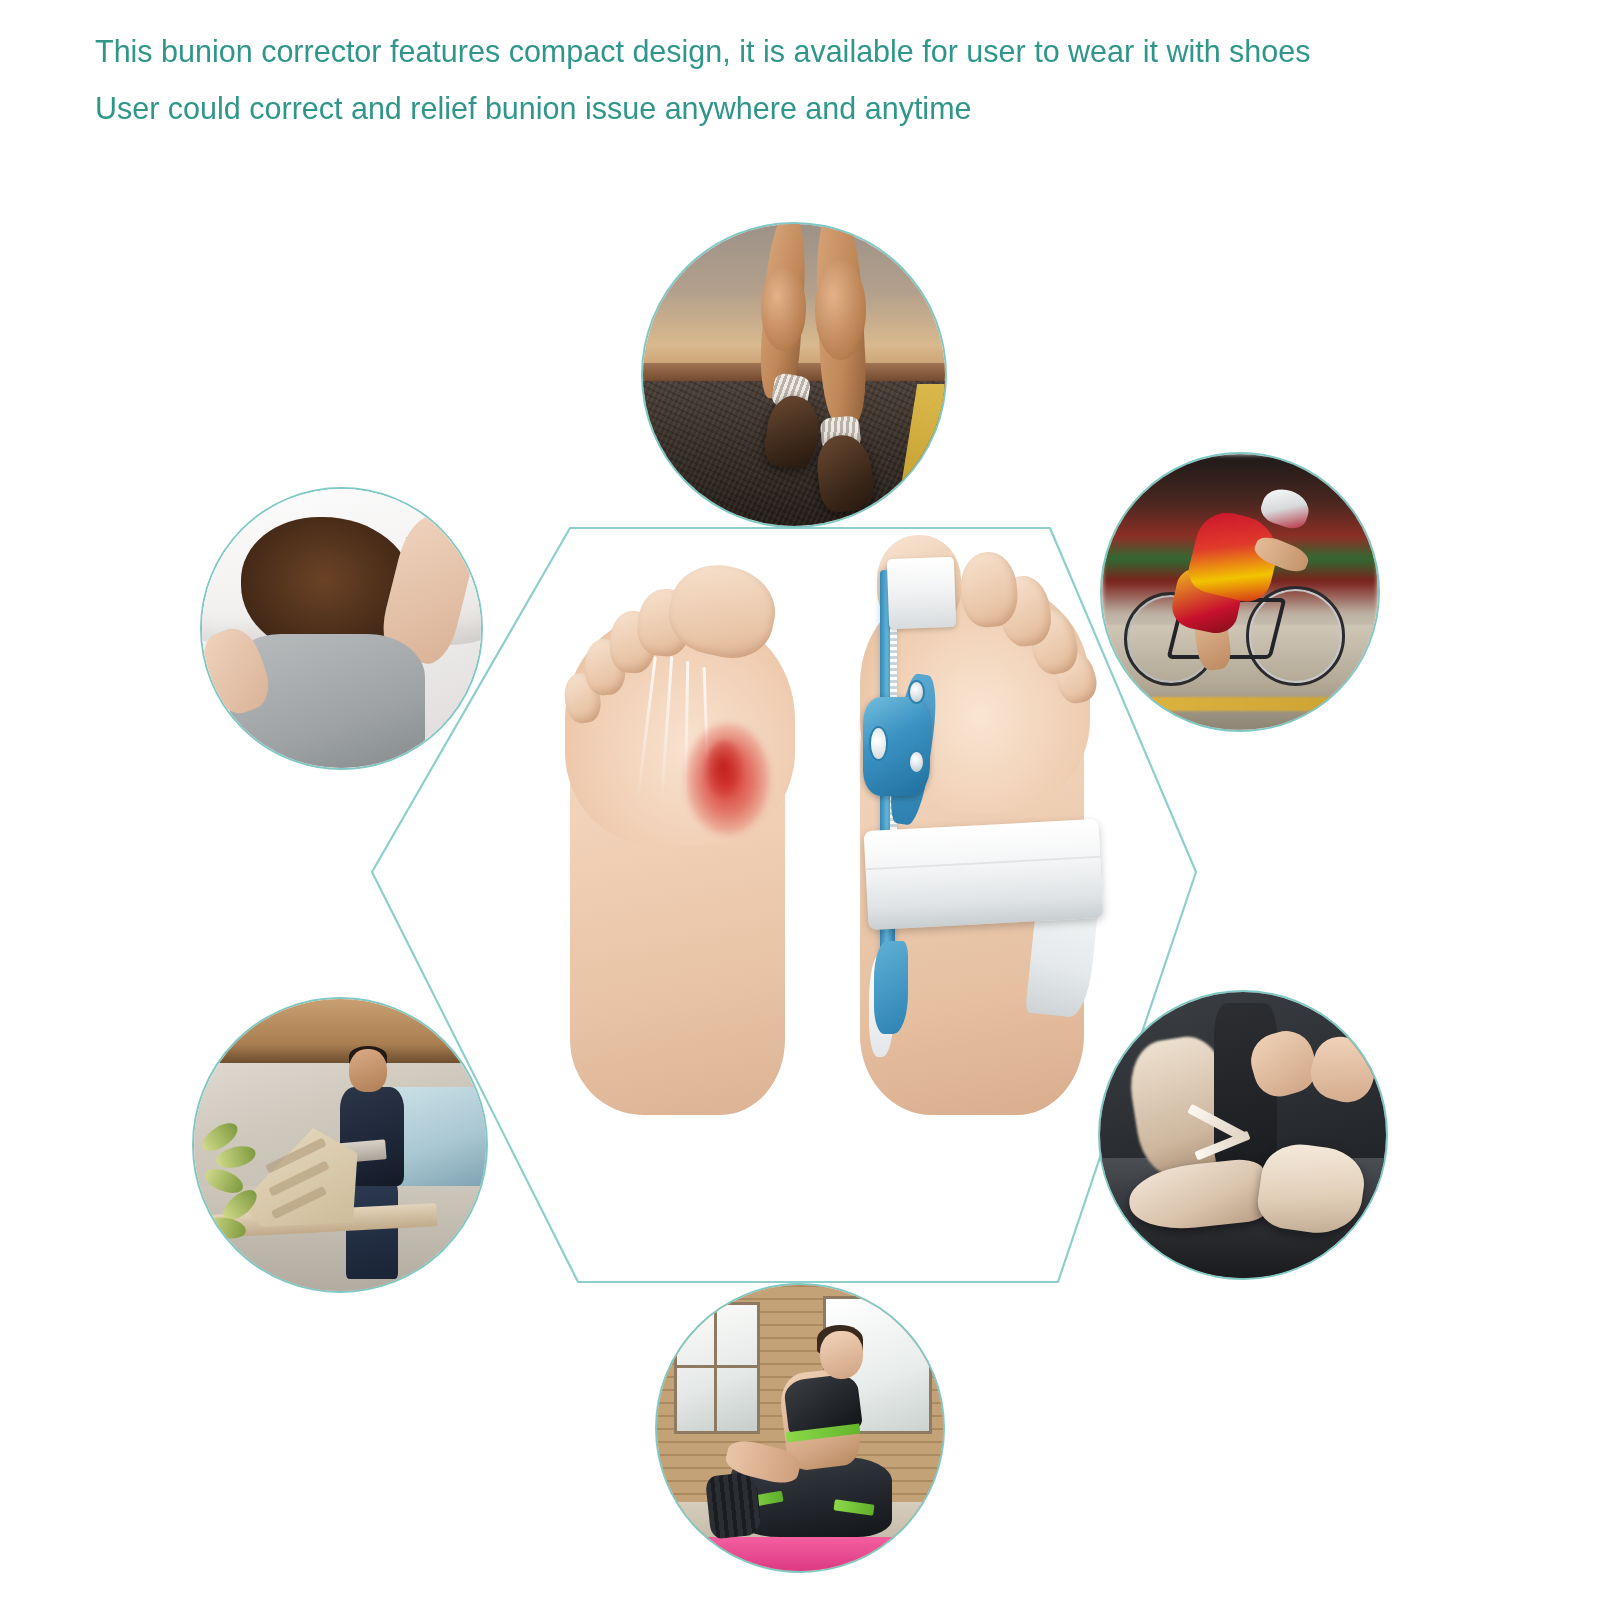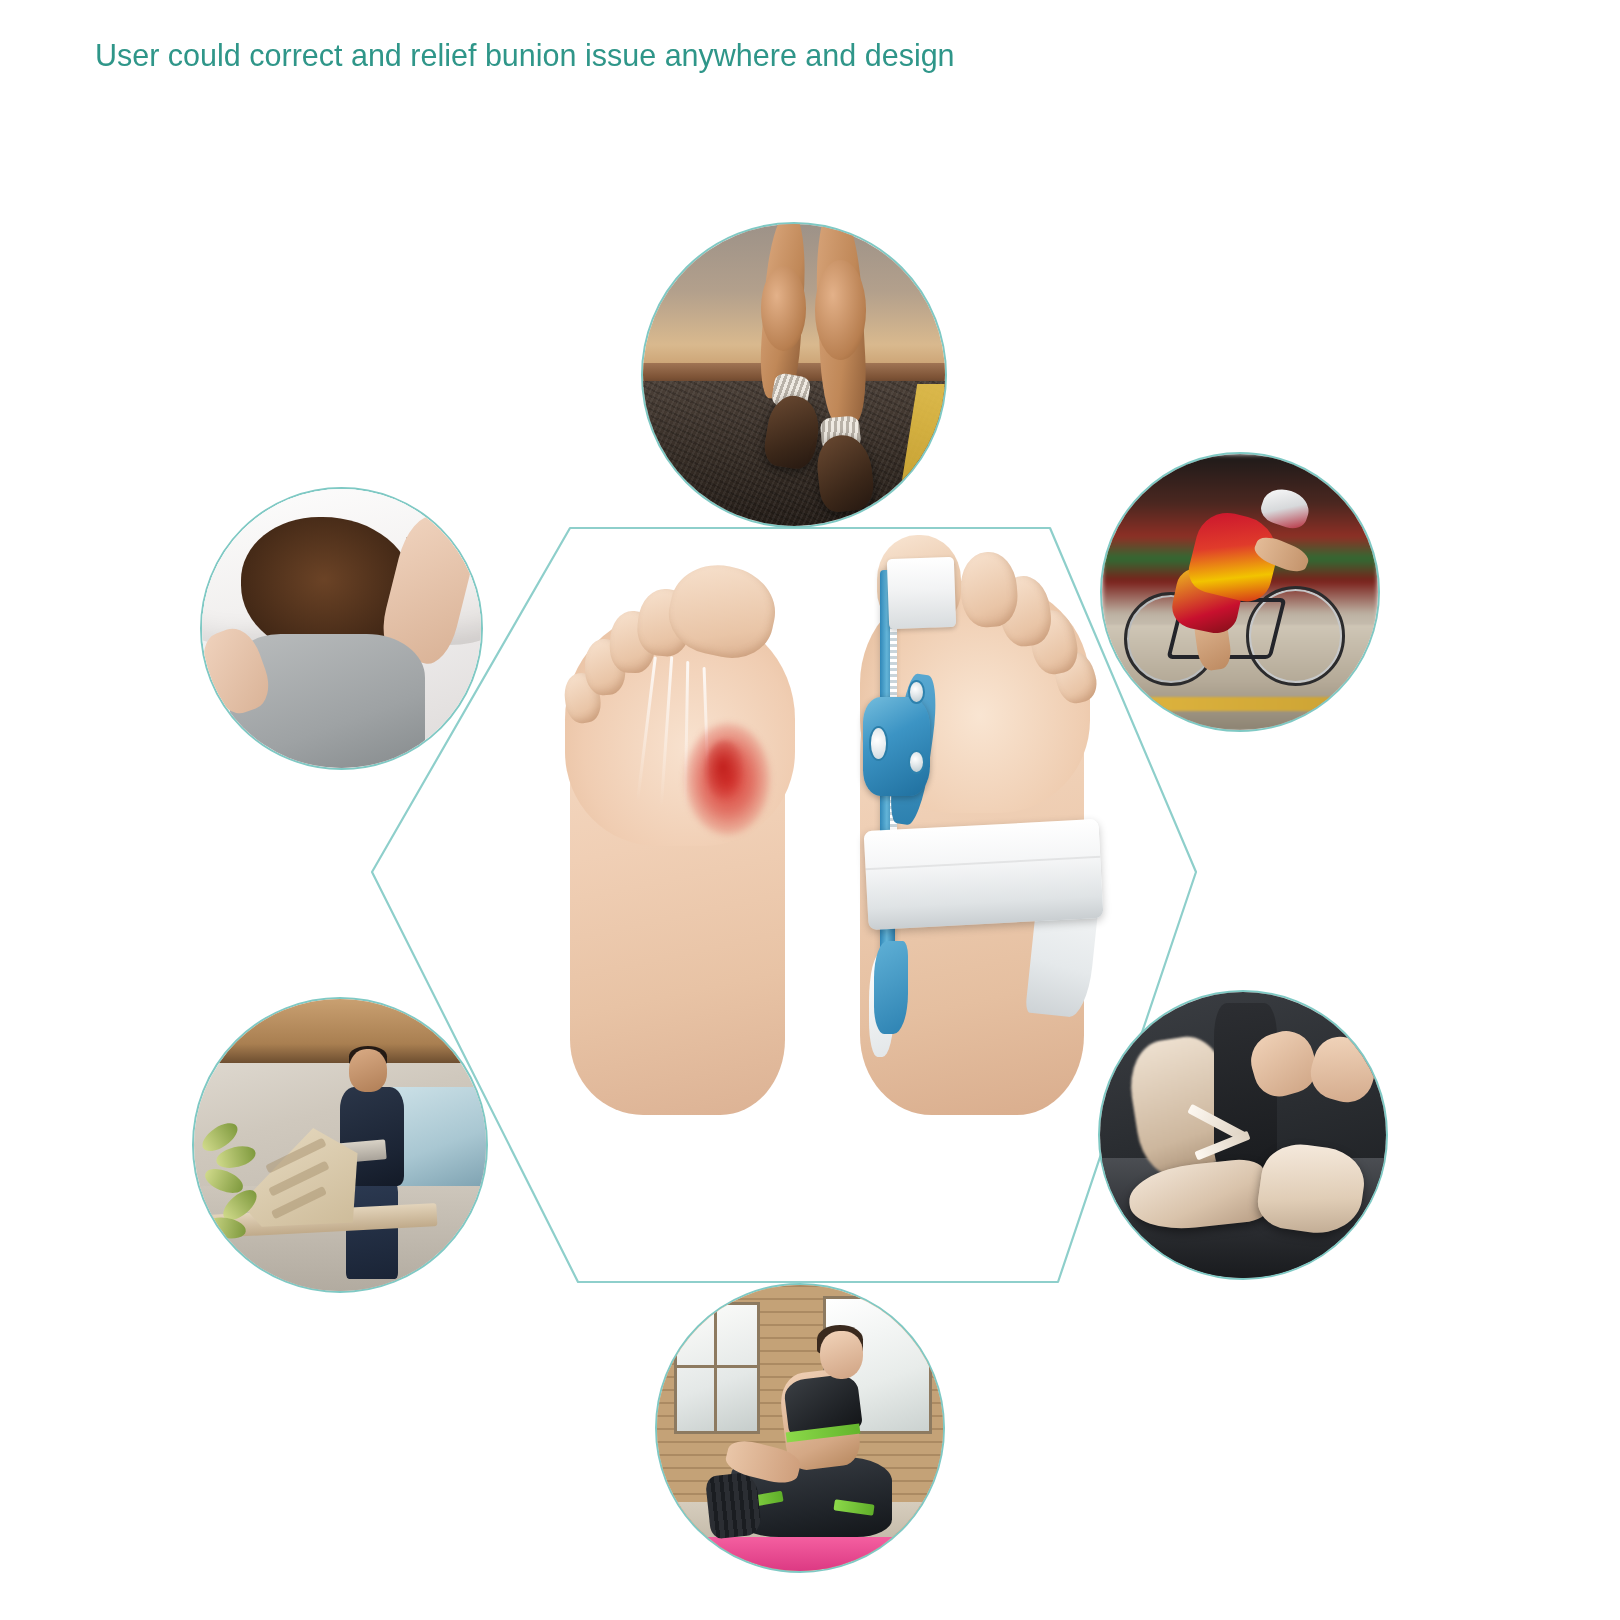--- a/index.html
+++ b/index.html
@@ -292,21 +292,22 @@
 </head>
 <body>
 
 <div id="stage">
 
   <svg id="hexline" width="1620" height="1620">
     <polygon points="570,528 1050,528 1196,872 1058,1282 578,1282 372,872" fill="none" stroke="#8ecfcb" stroke-width="2.2" stroke-linejoin="round"></polygon>
   </svg>
 
   <div id="header">
-    <div class="sub" id="sub2">User could correct and relief bunion issue anywhere and design</div>
+    <div class="sub" id="sub1">This bunion corrector features compact design, it is available for user to wear it with shoes</div>
+    <div class="sub" id="sub2">User could correct and relief bunion issue anywhere and anytime</div>
   </div>
 
   <div class="photo" id="ph-run">
     <div class="inner">
       <div id="run-sky"></div>
         <div id="run-horizon"></div>
         <div id="run-road"></div>
         <div id="run-yellow"></div>
       <div class="leg" id="leg-l"></div>
         <div class="leg" id="leg-r"></div>

